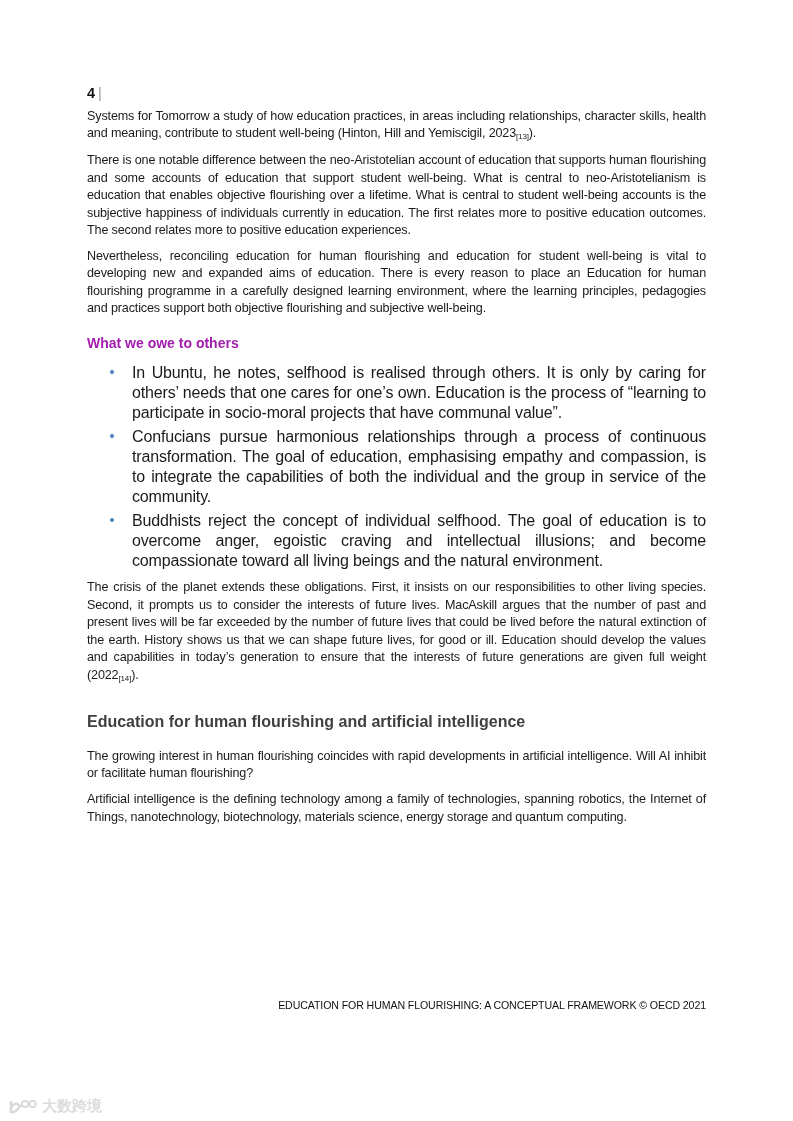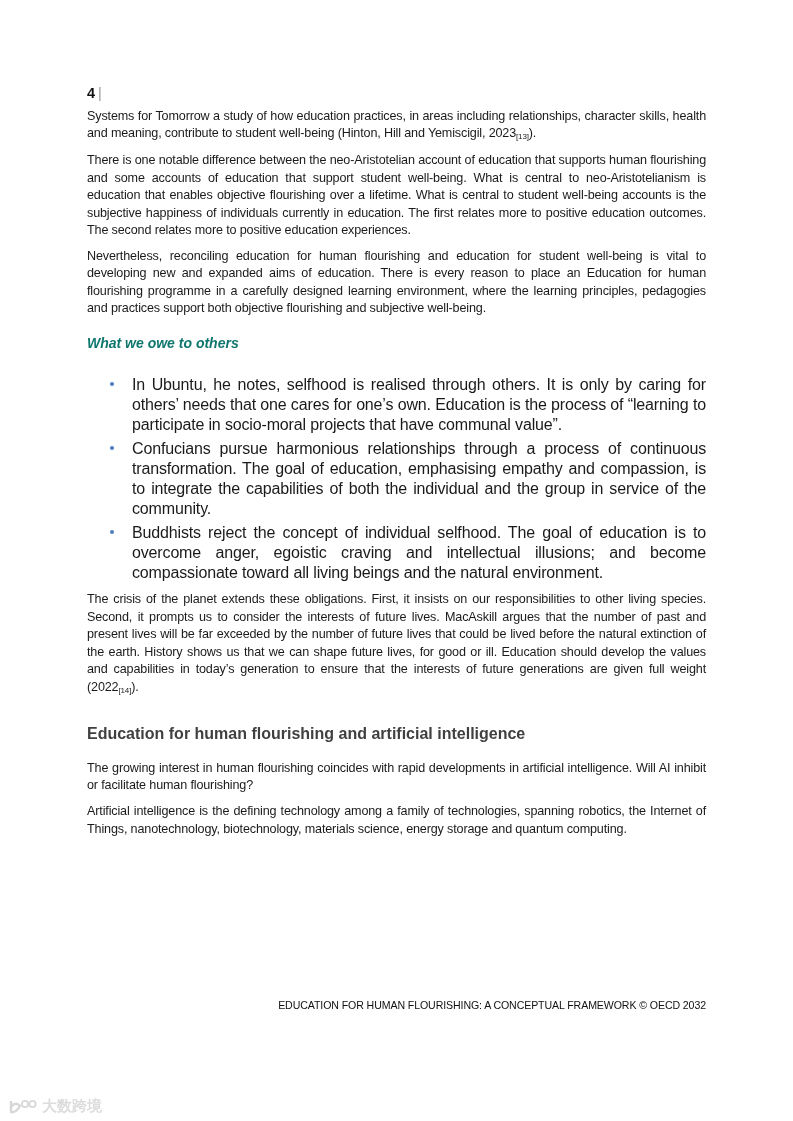--- a/index.html
+++ b/index.html
@@ -41,25 +41,24 @@
     text-align: justify;
     letter-spacing: -0.15px;
   }
   sub.ref {
     font-size: 8px;
     vertical-align: baseline;
     position: relative;
     top: 2px;
   }
   h3.subhead {
-    margin: 18px 0 24px 0;
+    margin: 18px 0 12px 0;
     font-size: 14px;
     font-weight: bold;
-    font-style: italic;
-    color: #0f766e;
+    color: #a21caf;
   }
   ul.bullets {
     list-style: none;
     margin: 0 0 8px 0;
     padding: 0;
   }
   ul.bullets li {
     position: relative;
     padding-left: 45px;
     font-size: 16px;
@@ -153,21 +152,21 @@
 
   <h2 class="section">Education for human flourishing and artificial intelligence</h2>
 
   <p class="para">The growing interest in human flourishing coincides with rapid developments in artificial intelligence. Will AI inhibit or facilitate human flourishing?</p>
 
   <p class="para">Artificial intelligence is the defining technology among a family of technologies, spanning robotics, the Internet of Things, nanotechnology, biotechnology, materials science, energy storage and quantum computing.</p>
 
 
 </div>
 
-<div class="footer">EDUCATION FOR HUMAN FLOURISHING: A CONCEPTUAL FRAMEWORK © OECD 2032</div>
+<div class="footer">EDUCATION FOR HUMAN FLOURISHING: A CONCEPTUAL FRAMEWORK © OECD 2021</div>
 
 <div class="watermark">
   <svg width="30" height="18" viewBox="0 0 30 18">
     <path d="M3 3 L3 15 M3 9 Q8 3 12 8 Q8 15 3 14" stroke="#d8d8d8" stroke-width="2.5" fill="none"></path>
     <circle cx="17" cy="6" r="3.2" stroke="#d8d8d8" stroke-width="1.8" fill="none"></circle>
     <circle cx="24.5" cy="6" r="3.2" stroke="#d8d8d8" stroke-width="1.8" fill="none"></circle>
   </svg>
   <span>大数跨境</span>
 </div>
 

